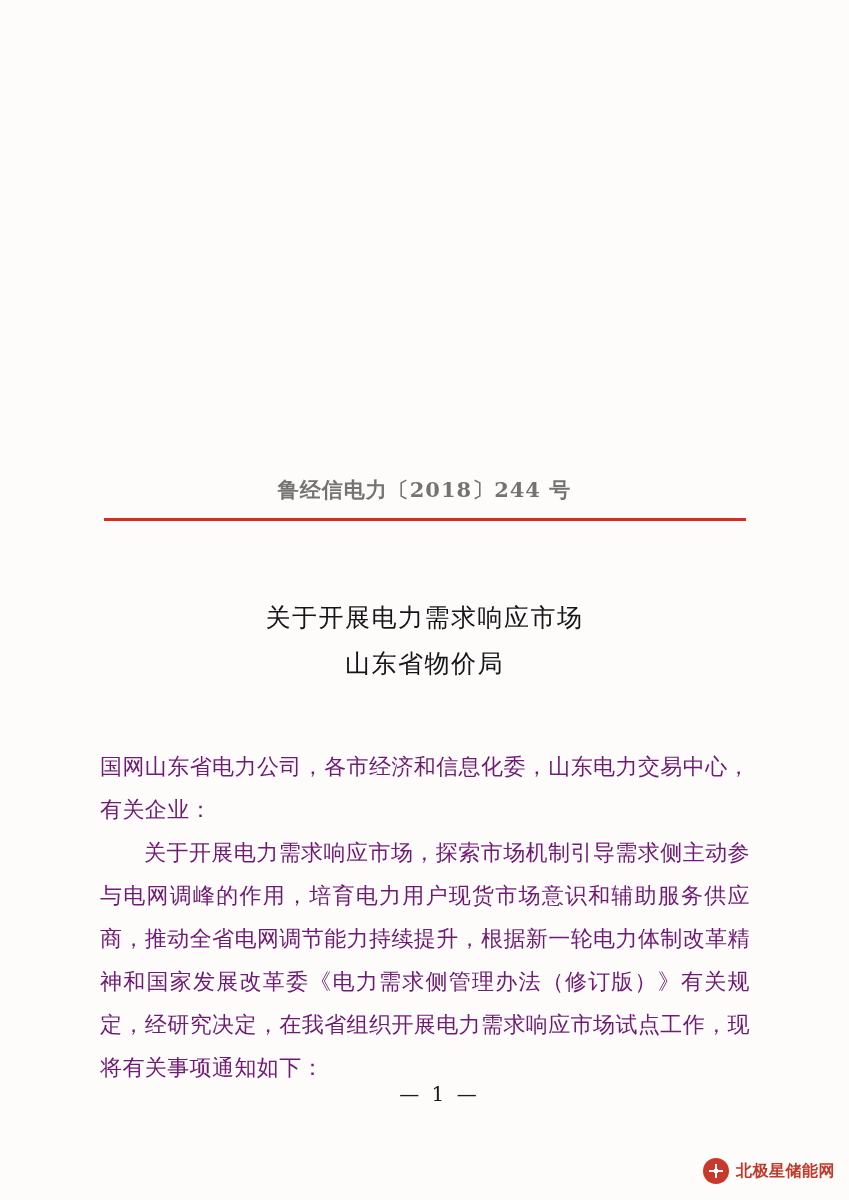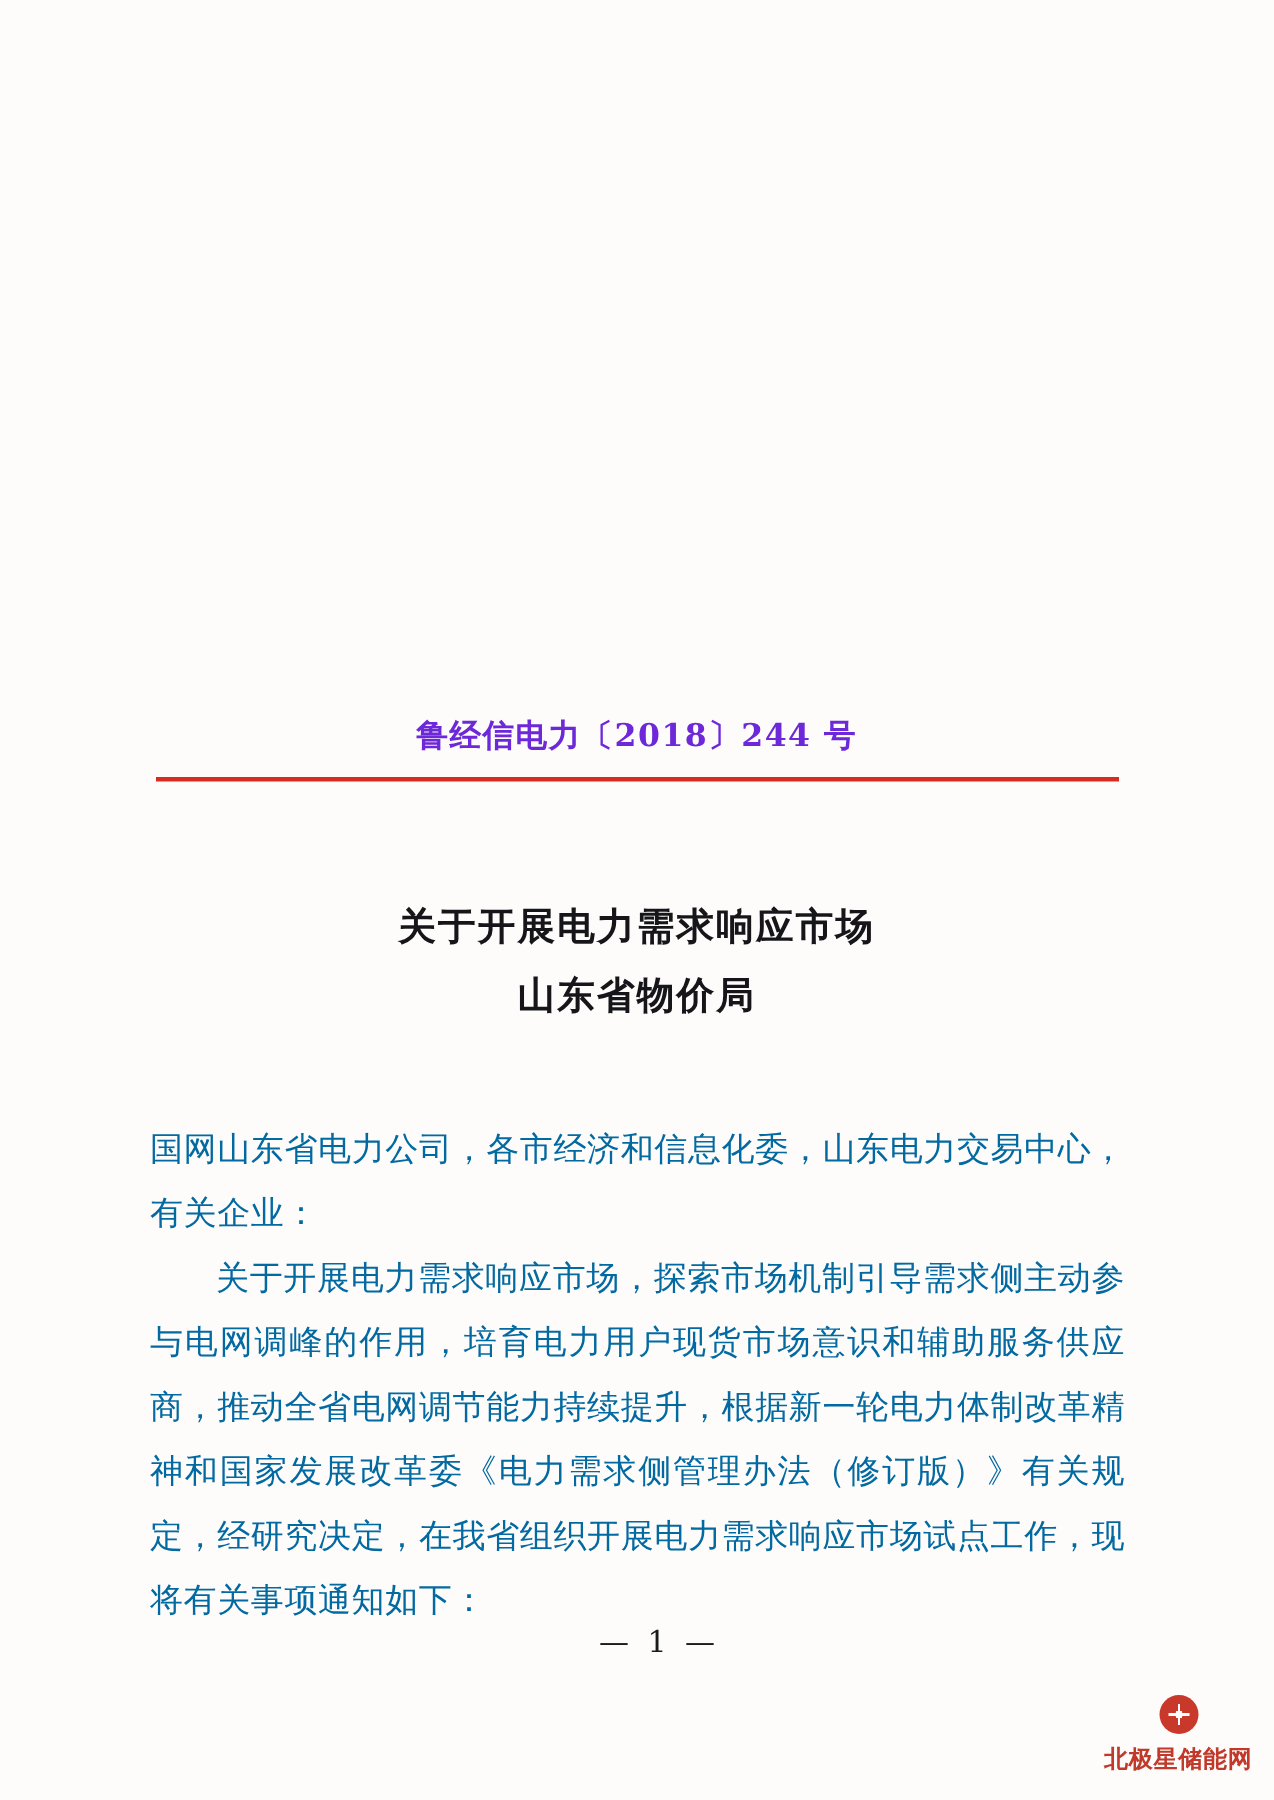--- a/index.html
+++ b/index.html
@@ -72,21 +72,21 @@
 
   
   .doc-number {
     position: absolute;
     top: 476px;
     left: 0;
     right: 0;
     text-align: center;
     font-size: 21px;
     letter-spacing: 1px;
-    color: #6d28d9;
+    color: #737373;
     font-weight: 600;
   }
 
   
   .red-rule {
     position: absolute;
     top: 518px;
     left: 104px;
     width: 642px;
     height: 3px;
@@ -94,36 +94,36 @@
   }
 
   
   .doc-title {
     position: absolute;
     top: 595px;
     left: 0;
     right: 0;
     text-align: center;
     font-size: 25px;
-    font-weight: bold;
+    font-weight: normal;
     line-height: 1.85;
     letter-spacing: 1.5px;
     color: #16161a;
   }
   .doc-title div { white-space: nowrap; }
 
   
   .body-text {
     position: absolute;
     top: 745px;
     left: 100px;
     width: 650px;
     font-size: 22px;
     line-height: 43px;
-    color: #0369a1;
+    color: #701a75;
     letter-spacing: 0.4px;
     text-align: justify;
   }
   .body-text p { margin: 0; }
   .body-text p.indent { text-indent: 2em; }
 
   
   .page-number {
     position: absolute;
     top: 1082px;
@@ -142,21 +142,20 @@
     right: 14px;
     bottom: 16px;
     display: flex;
     align-items: center;
     gap: 7px;
     color: #c0392b;
     font-family: "Liberation Sans", sans-serif;
     font-size: 16px;
     font-weight: bold;
     letter-spacing: 0.5px;
-    flex-direction: column;
   }
   .wm-logo {
     width: 26px;
     height: 26px;
     border-radius: 50%;
     background: #c8392c;
     position: relative;
     flex: 0 0 auto;
   }
   .wm-logo::before {

